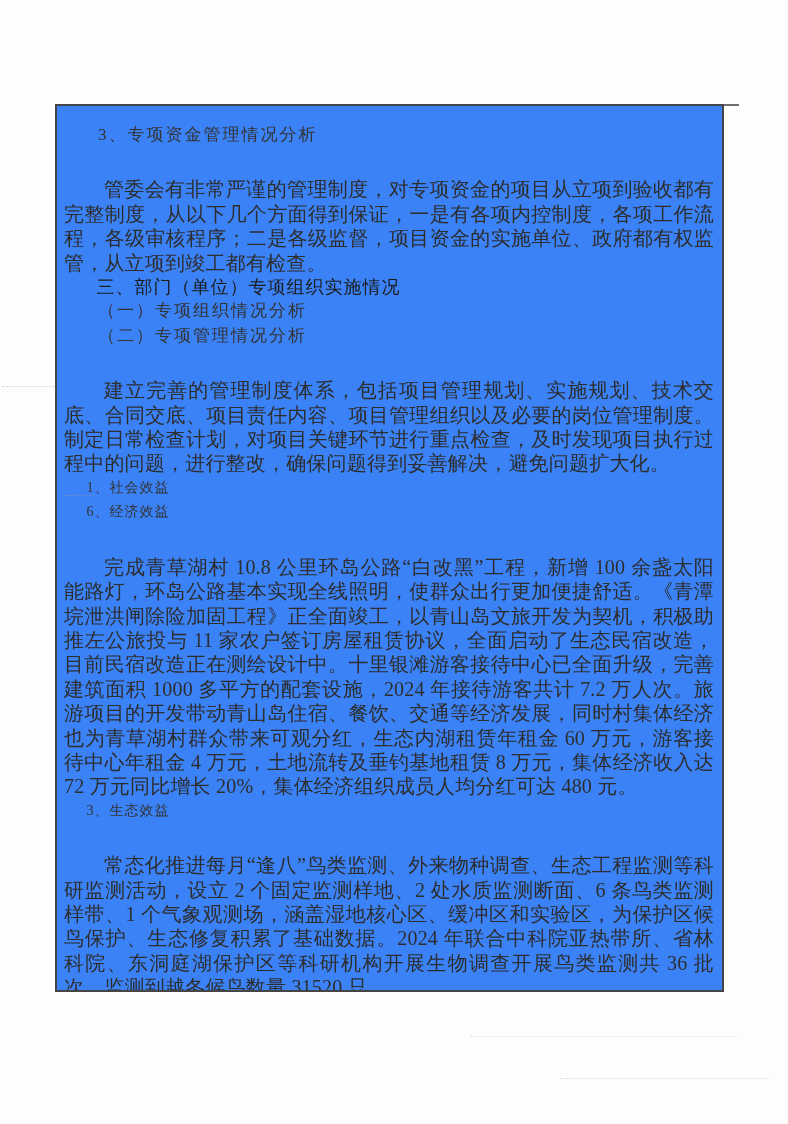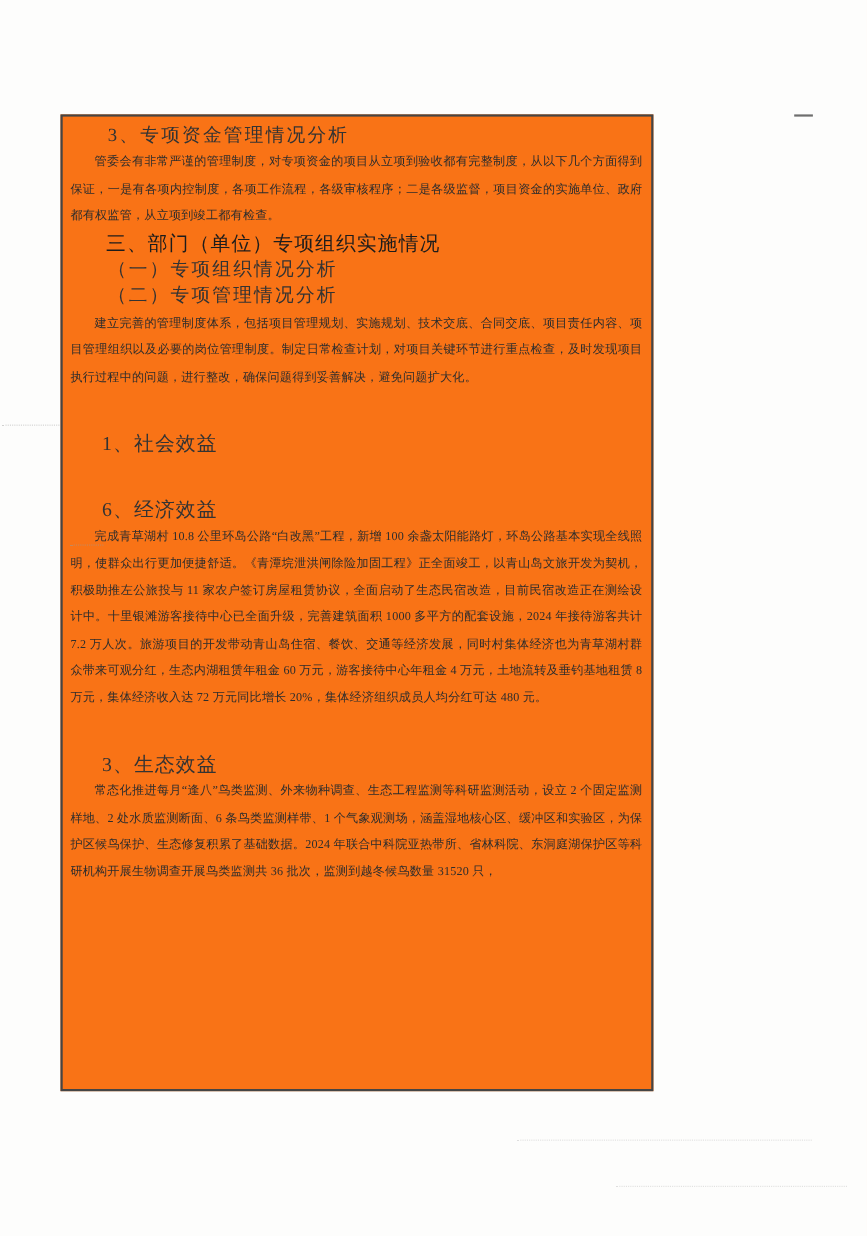--- a/index.html
+++ b/index.html
@@ -13,67 +13,67 @@
     height: 1124px;
     background: #fdfdfc;
     overflow: hidden;
     font-family: "Liberation Serif", "DejaVu Serif", serif;
     color: #2b2b2b;
   }
   .cell-box {
     position: absolute;
     left: 55px;
     top: 104px;
-    width: 539px;
+    width: 669px;
     height: 888px;
     border: 2px solid #454545;
     box-sizing: border-box;
-    padding: 5px 8px 0 7px;
+    padding: 17px 8px 0 7px;
     overflow: hidden;
-    background: #f97316;
+    background: #3b82f6;
   }
   
   .top-rule-overshoot {
     position: absolute;
     left: 722px;
     top: 104px;
     width: 17px;
     height: 2px;
     background: #4a4a4a;
     opacity: 0.8;
   }
   .blk { margin: 0; line-height: 24.4px; }
   .para {
-    font-size: 11px;
+    font-size: 20px;
     text-indent: 2em;
     text-align: justify;
     letter-spacing: 0.2px;
     color: #2d2d2d;
+    margin-top: 30px;
   }
   .h-kai {
     font-size: 17px;
     text-indent: 2em;
     letter-spacing: 2px;
     font-weight: 400;
     color: #333333;
   }
   .h-bold {
     font-family: "Liberation Sans", "DejaVu Sans", sans-serif;
     font-size: 18px;
     font-weight: 400;
     text-indent: 1.8em;
     letter-spacing: 1px;
     color: #1c1c1c;
   }
   .h-sub {
-    font-size: 18px;
+    font-size: 14px;
     text-indent: 1.6em;
     letter-spacing: 1px;
     color: #333333;
-    margin-top: 36px;
   }
   
   .artifact {
     position: absolute;
     border-top: 1px dotted #9a9a9a;
     opacity: 0.45;
     height: 0;
   }
   .artifact.a1 { left: 2px;  top: 386px;  width: 52px; }
   .artifact.a2 { left: 64px; top: 495px;  width: 30px; opacity: 0.55; }

